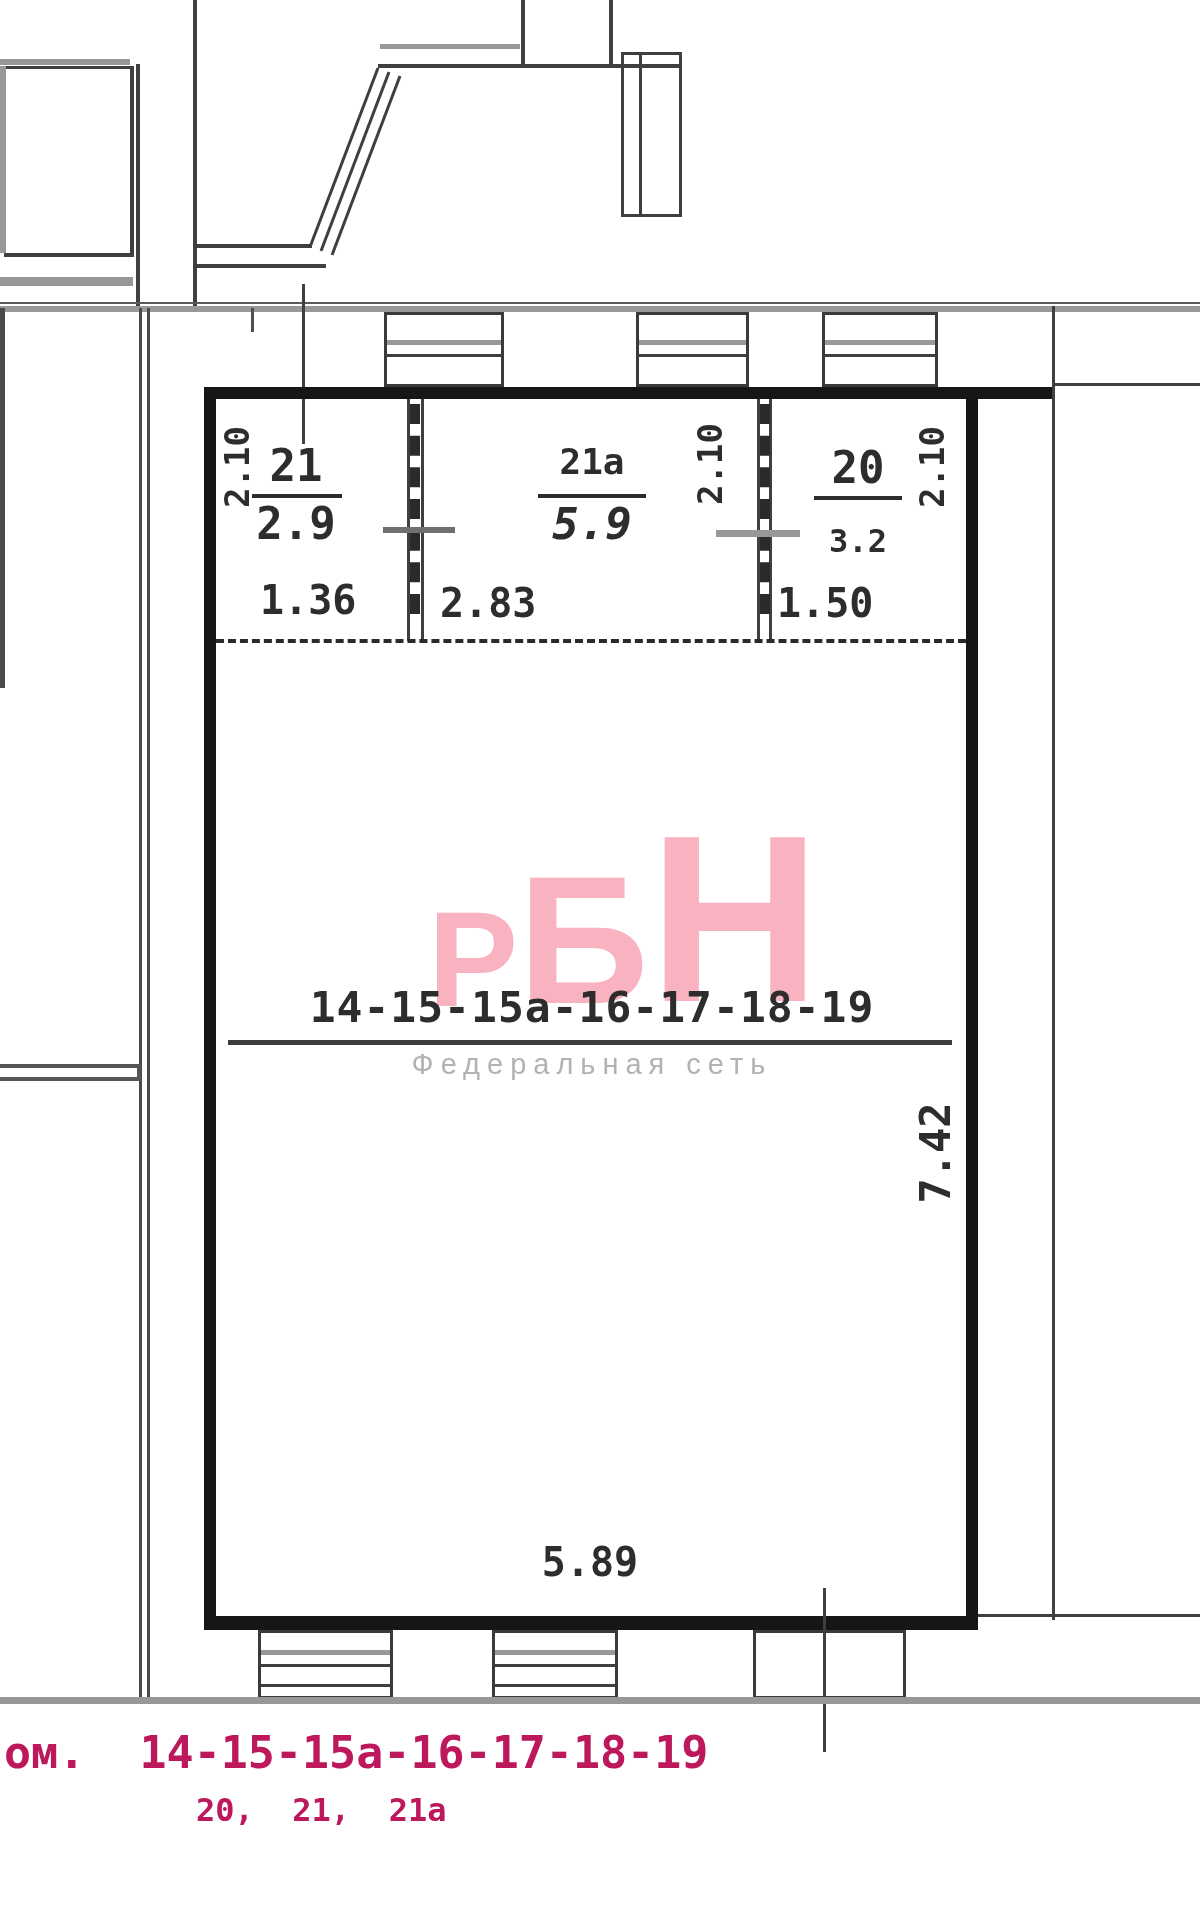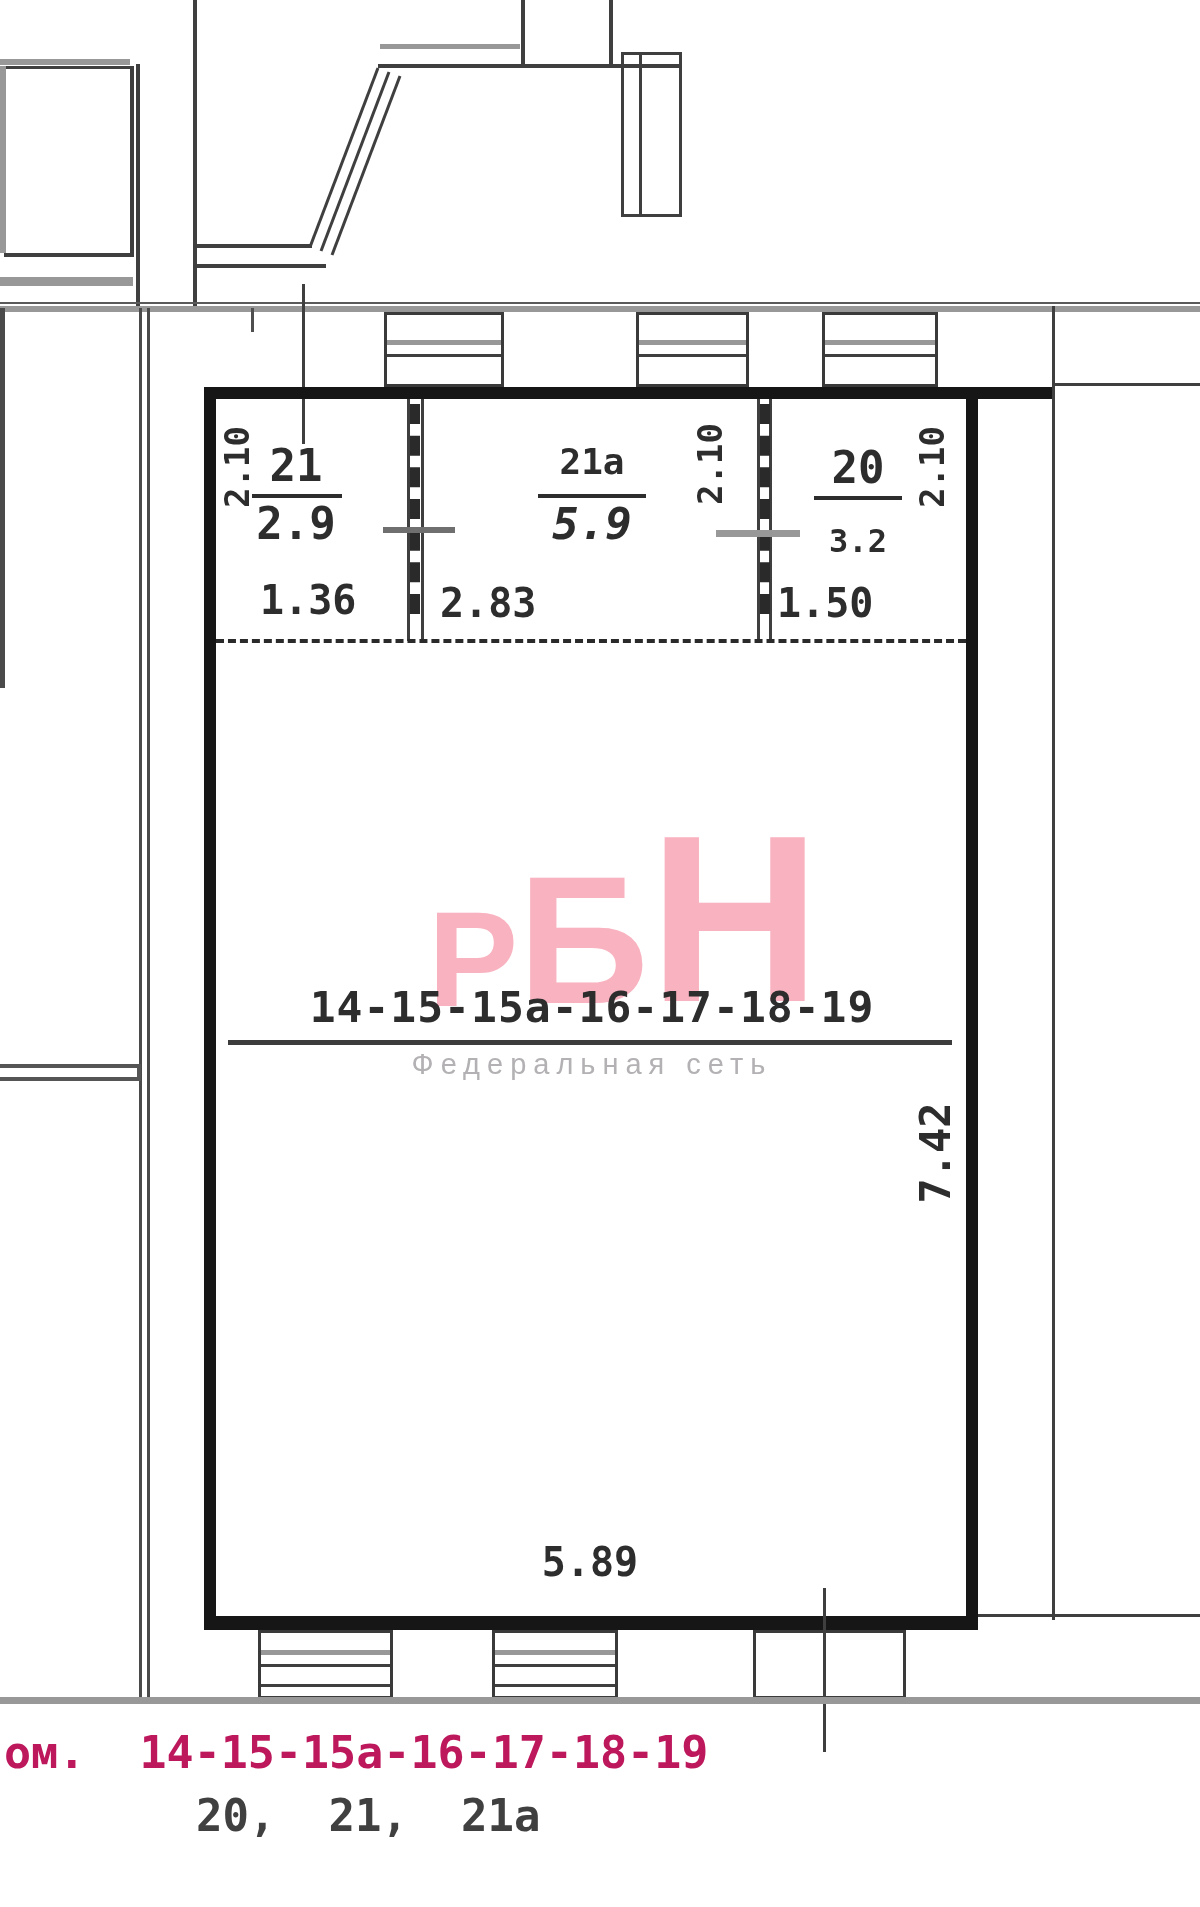--- a/index.html
+++ b/index.html
@@ -134,15 +134,15 @@
   <div class="d" style="left:978px;top:1614px;width:222px;height:3px;"></div>
   <div class="d" style="left:139px;top:308px;width:3px;height:1391px;background:#4a4a4a;"></div>
   <div class="d" style="left:147px;top:308px;width:3px;height:1391px;background:#4a4a4a;"></div>
   <div class="d" style="left:0;top:308px;width:5px;height:380px;background:#4a4a4a;"></div>
   <div class="d" style="left:0;top:1064px;width:141px;height:4px;background:#555;"></div>
   <div class="d" style="left:0;top:1077px;width:141px;height:4px;background:#555;"></div>
   <div class="d" style="left:137px;top:1064px;width:4px;height:17px;background:#555;"></div>
   <div class="g" style="left:0;top:1697px;width:1200px;height:7px;"></div>
 
   <div class="t" style="left:4px;top:1730px;font-size:45px;color:#be185d;">ом.  14-15-15а-16-17-18-19</div>
-  <div class="t" style="left:196px;top:1794px;font-size:44px;color:#404040;">20,  21,  21а</div>
+  <div class="t" style="left:196px;top:1794px;font-size:32px;color:#be185d;">20,  21,  21а</div>
 
 </div>
 
 </body></html>

